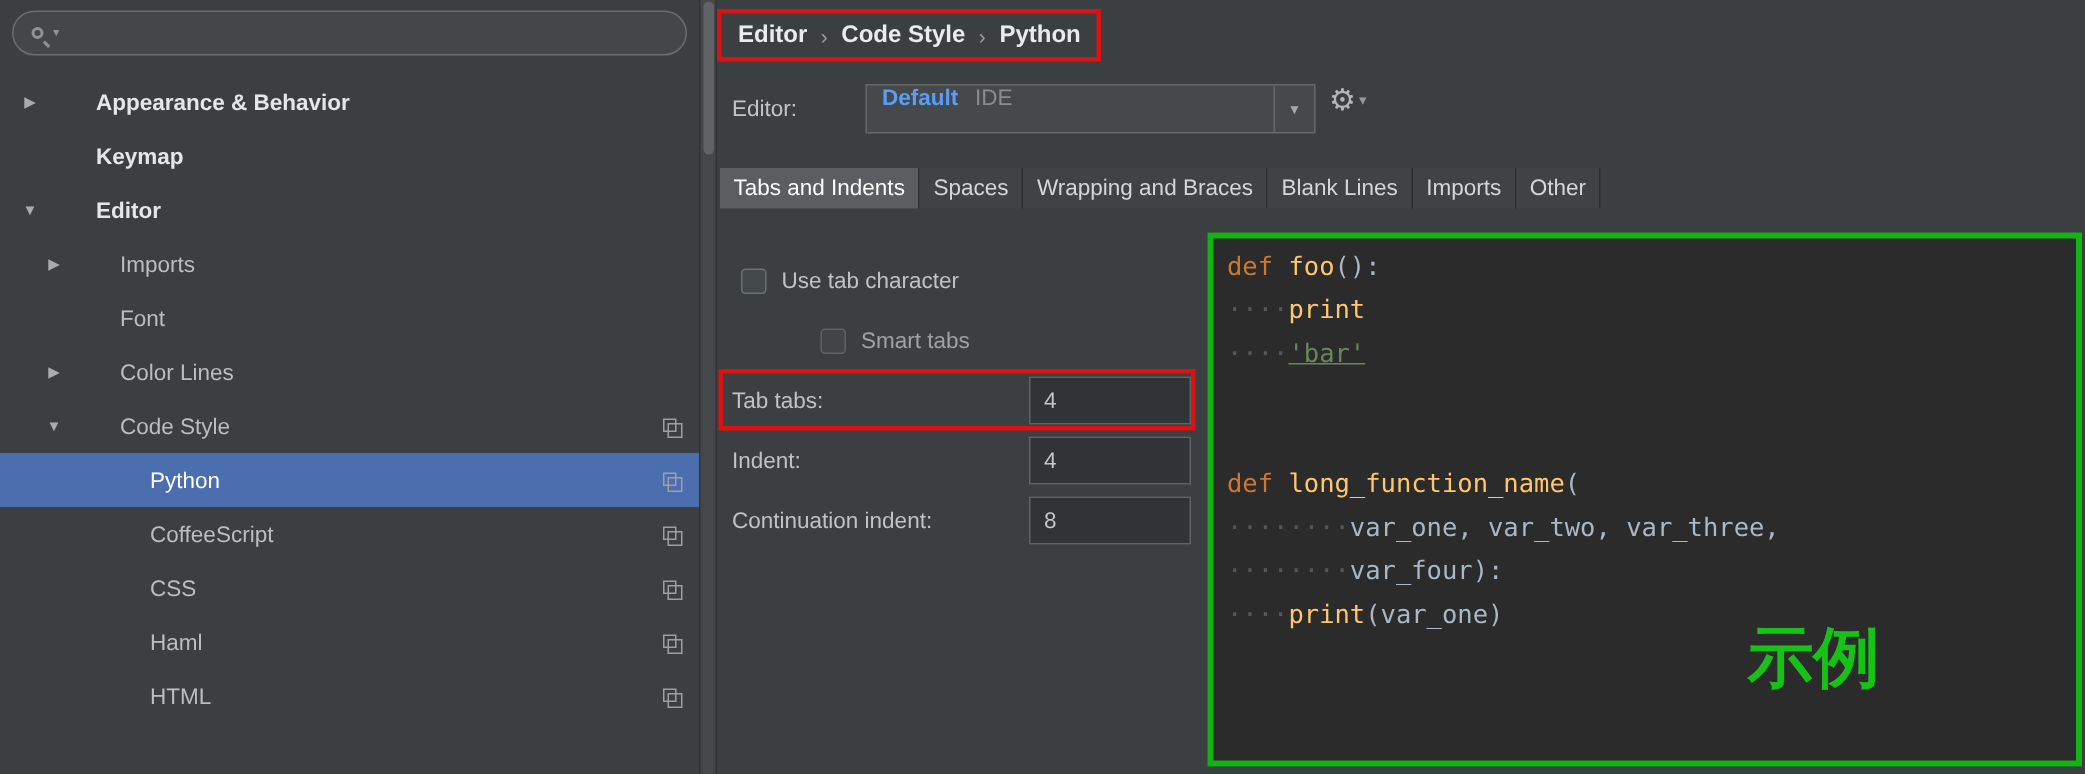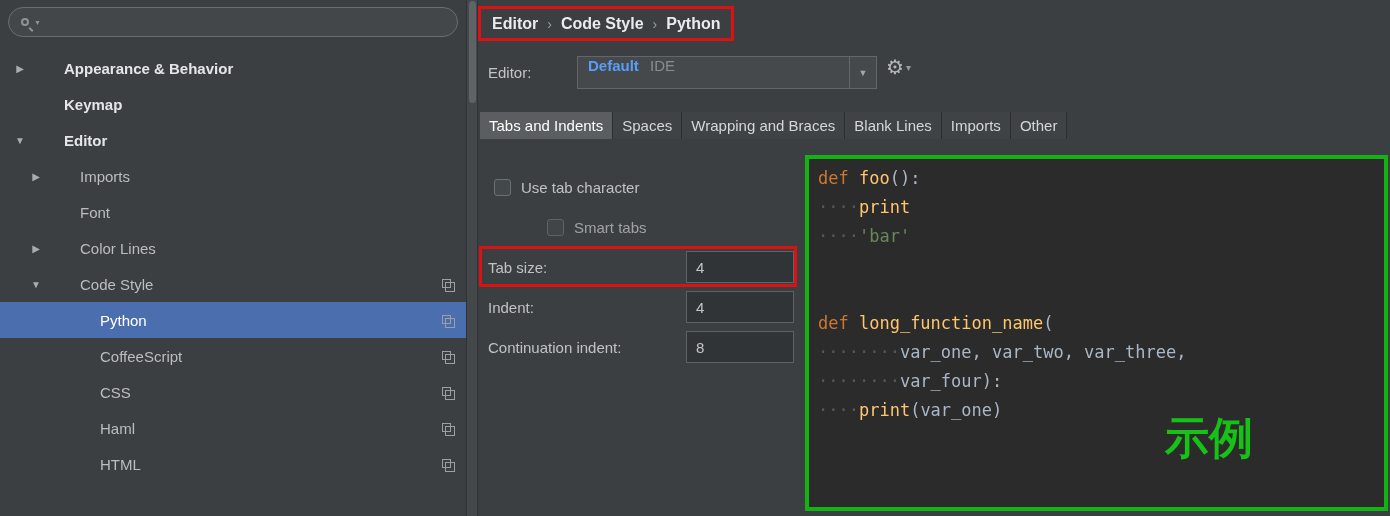--- a/index.html
+++ b/index.html
@@ -74,21 +74,21 @@
   .rect-tabsize { left:1px; top:246px; width:318px; height:41px; }
   
   .code-preview {
     position:absolute; left:327px; top:155px; width:583px; height:356px;
     background:#2b2b2b; border:4px solid #12b312; overflow:hidden;
   }
   .code-lines { padding:5px 0 0 9px; font-family:"DejaVu Sans Mono", monospace; font-size:17px; line-height:29px; white-space:pre; }
   .code-line { height:29px; }
   .tok-kw { color:#cc7832; }
   .tok-fn { color:#ffc66d; }
-  .tok-str { color:#6a8759; }
+  .tok-str { color:#6a8759;text-decoration:underline; }
   .tok-pl { color:#a9b7c6; }
   .tok-ws { color:#54585a; }
   .watermark { position:absolute; left:356px; top:250px; font-size:44px; font-weight:bold; color:#17c217; font-family:"Liberation Sans", sans-serif; }
 </style>
 </head>
 <body>
 
 <div class="app">
 
   <aside class="sidebar">
@@ -195,21 +195,21 @@
 
     <div class="check-row" style="left:16px; top:179px;">
       <span class="checkbox"></span>
       <span class="check-label">Use tab character</span>
     </div>
     <div class="check-row dim" style="left:37px; top:219px;padding-left:32px;">
       <span class="checkbox"></span>
       <span class="check-label">Smart tabs</span>
     </div>
 
-    <span class="field-label" style="top:259px;">Tab size:</span>
+    <span class="field-label" style="top:259px;">Tab tabs:</span>
     <input class="num-field" style="top: 251px;" value="4">
 
     <span class="field-label" style="top:299px;">Indent:</span>
     <input class="num-field" style="top: 291px;" value="4">
 
     <span class="field-label" style="top:339px;">Continuation indent:</span>
     <input class="num-field" style="top: 331px;" value="8">
 
 
     <div class="annot-rect rect-tabsize"></div>

